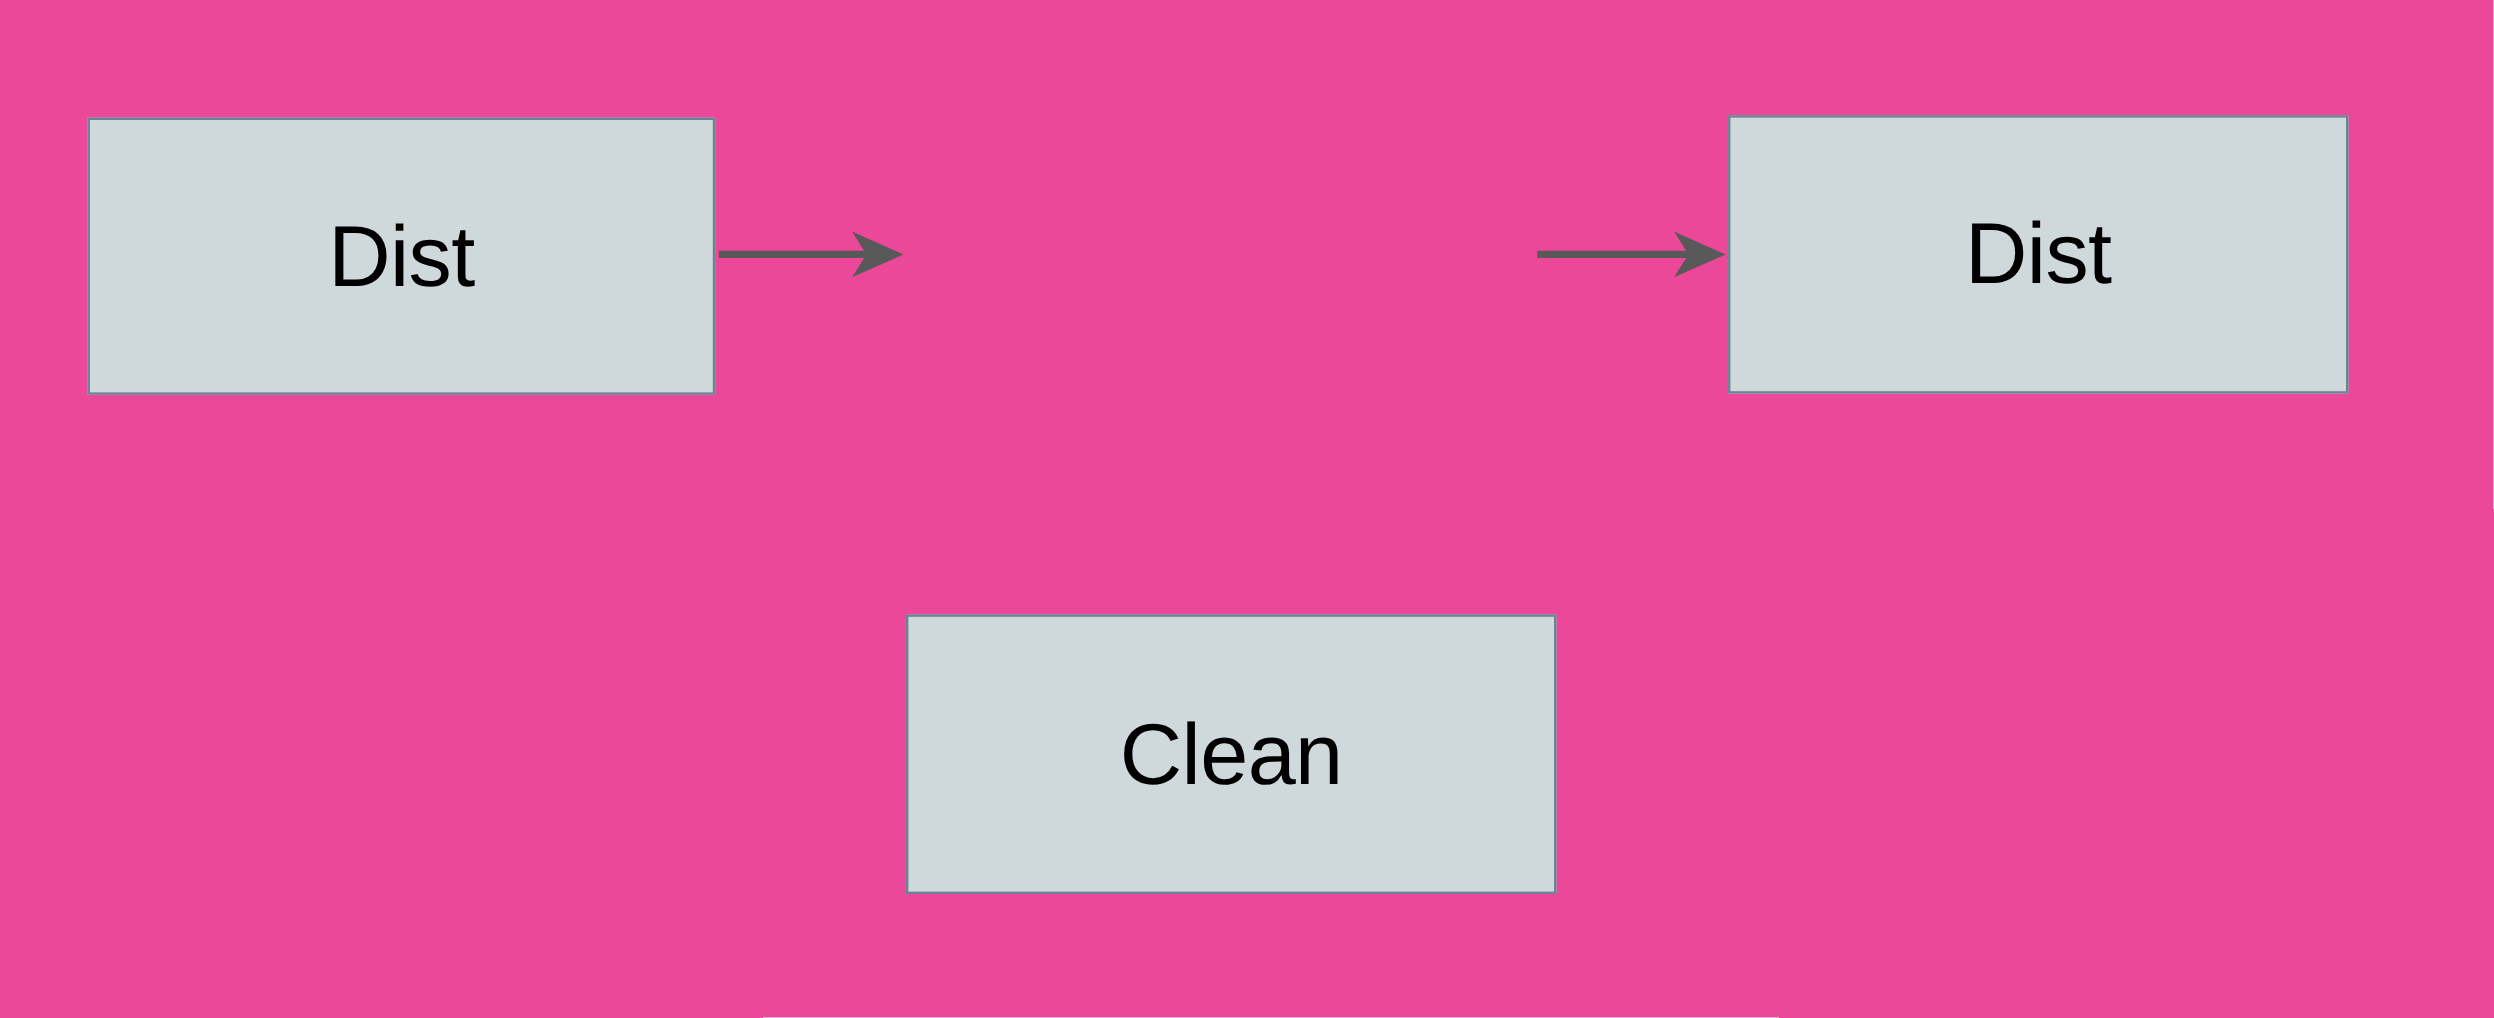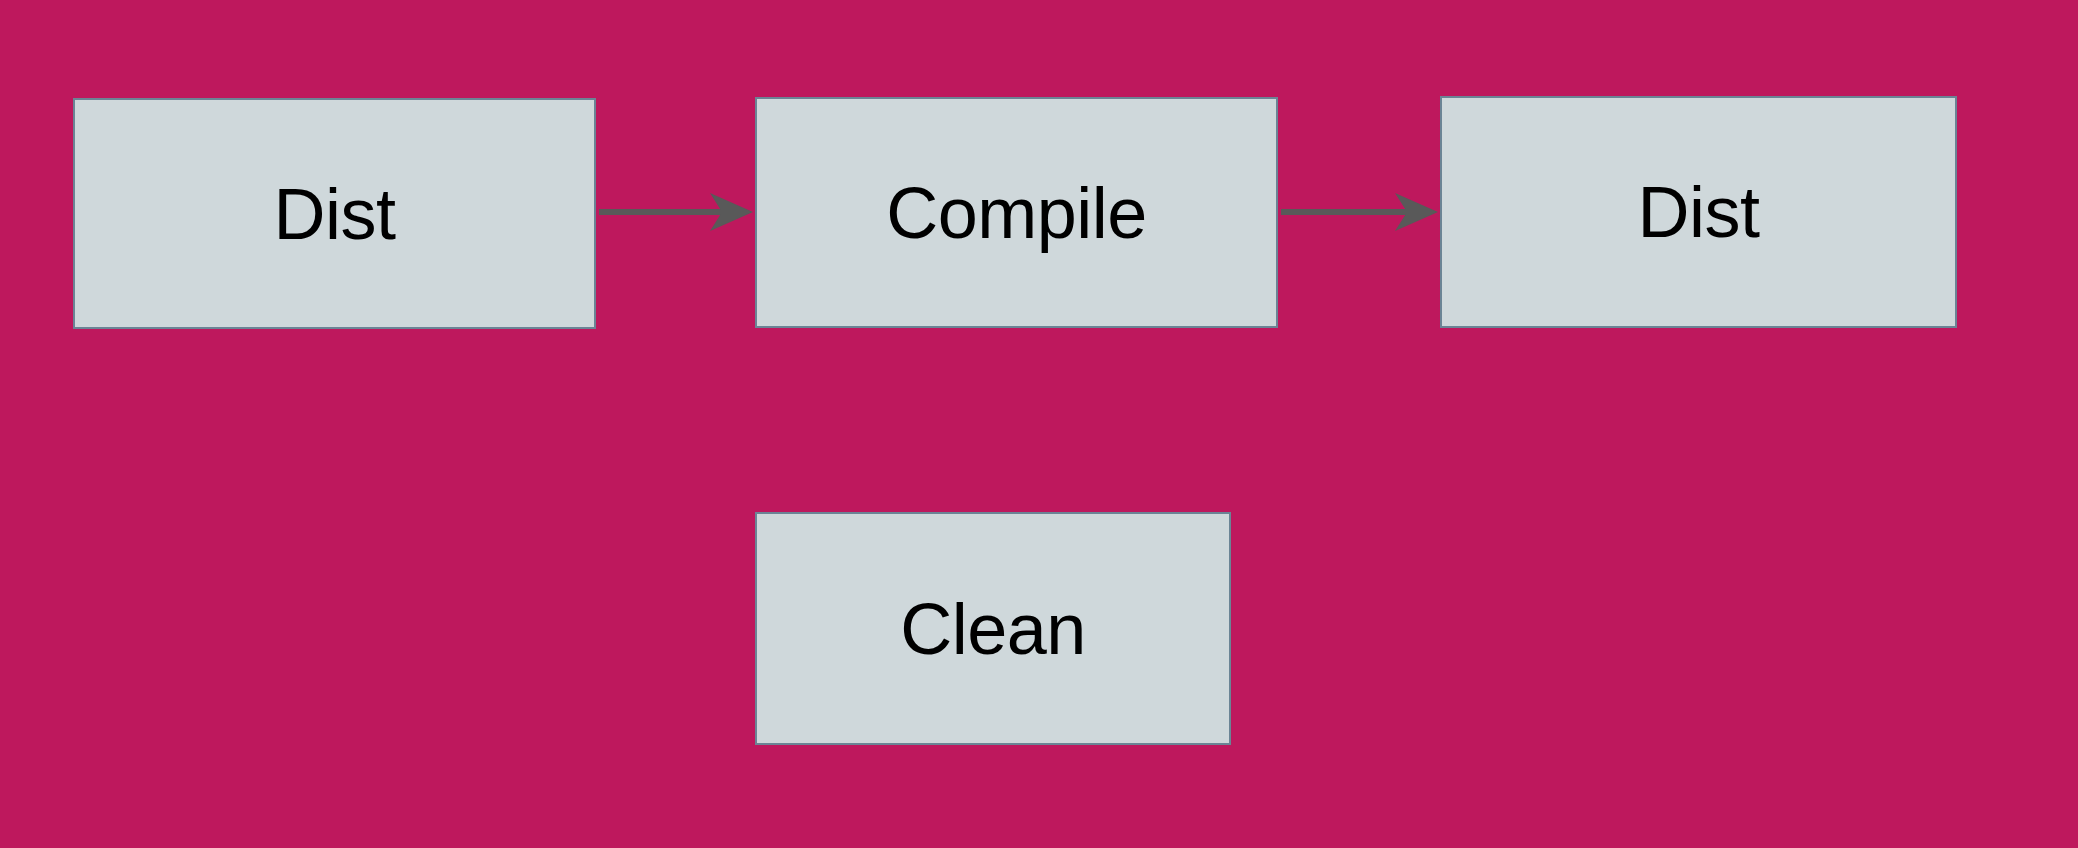--- a/index.html
+++ b/index.html
@@ -5,21 +5,21 @@
 <style>
   html, body {
     margin: 0;
     padding: 0;
     background: #ffffff;
   }
   #canvas {
     position: relative;
     width: 2078px;
     height: 848px;
-    background: #be185d;
+    background: #ec4899;
     overflow: hidden;
     font-family: "Liberation Sans", "DejaVu Sans", sans-serif;
   }
   .node {
     position: absolute;
     box-sizing: border-box;
     background: #cfd8db;
     border: 2px solid #6b8495;
     display: flex;
     align-items: center;
@@ -66,25 +66,22 @@
     <g>
       <line class="edge-line" x1="1281" y1="212" x2="1408" y2="212"></line>
       <polygon class="edge-head" points="1438,212 1395,231 1407,212 1395,193"></polygon>
     </g>
   </svg>
 
   <div class="node" style="left:73px; top:98px; width:523px; height:231px;">
     <span class="node-label">Dist</span>
   </div>
 
-  <div class="node" style="left:755px; top:97px; width:523px; height:231px;">
-    <span class="node-label">Compile</span>
-  </div>
 
   <div class="node" style="left:1440px; top:96px; width:517px; height:232px;">
     <span class="node-label">Dist</span>
   </div>
 
-  <div class="node" style="left:755px; top:512px; width:476px; height:233px;">
+  <div class="node" style="left:755px; top:512px; width:542px; height:233px;">
     <span class="node-label">Clean</span>
   </div>
 
 </div>
 
 </body></html>

